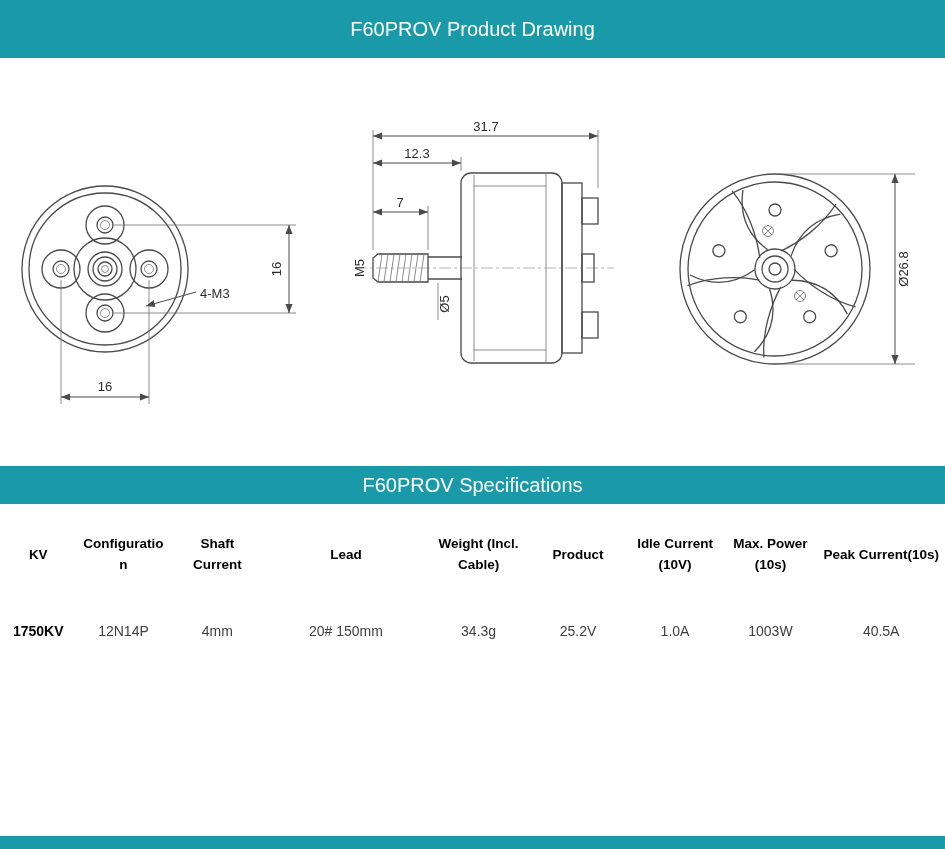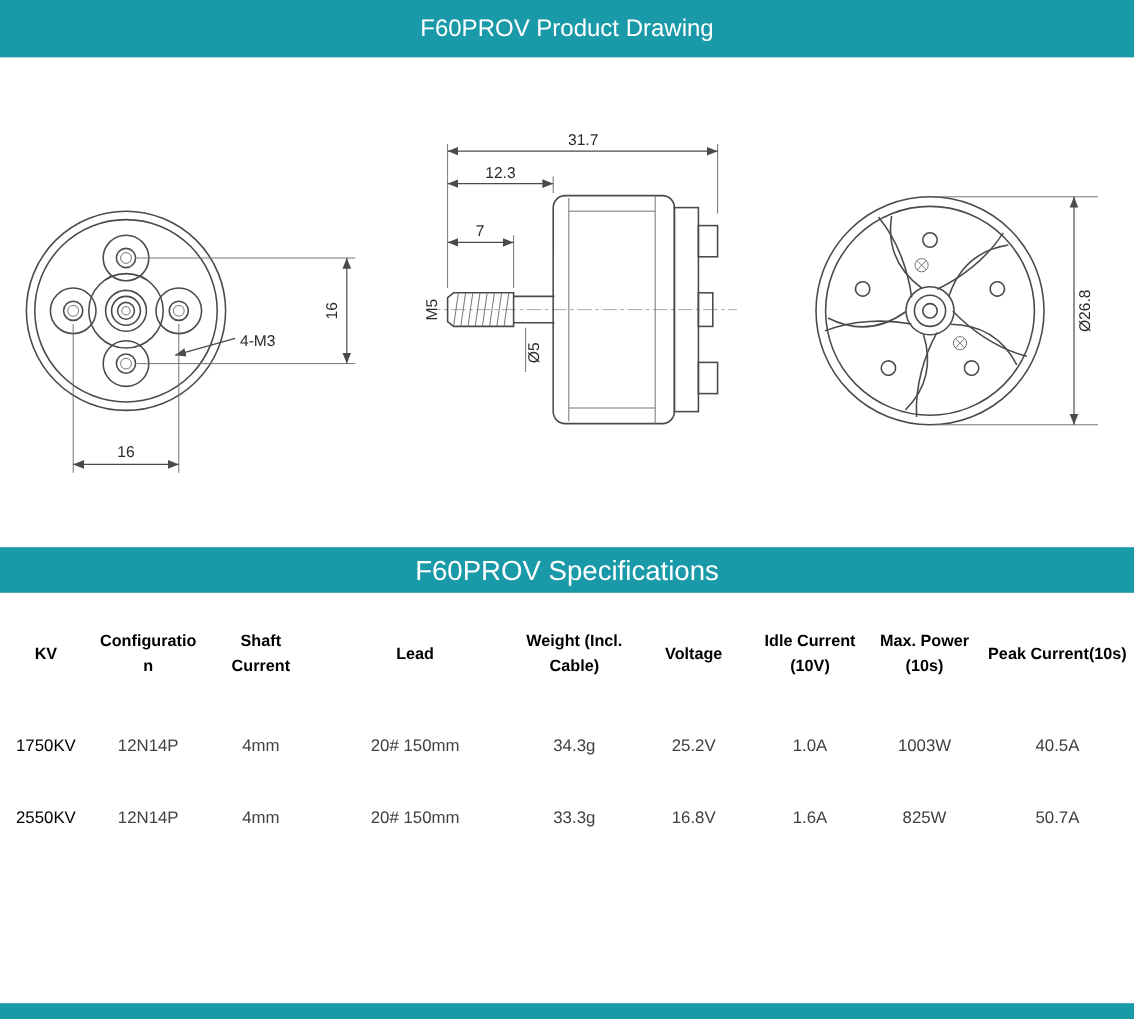--- a/index.html
+++ b/index.html
@@ -9,22 +9,22 @@
     font-family:"Liberation Sans", sans-serif;
     display:flex; flex-direction:column;
     overflow:hidden;
   }
   .banner {
     background:var(--accent,#1a9aa9);
     color:#ffffff;
     display:flex; align-items:center; justify-content:center;
     flex:none;
   }
-  .banner.top    { height:48px; font-size:20px; }
-  .banner.specs  { height:38px; font-size:23px; }
+  .banner.top    { height:58px; font-size:20px; }
+  .banner.specs  { height:38px; font-size:20px; }
   .drawing-area  { height:408px; flex:none; background:#ffffff; }
   .drawing-area svg { display:block; }
 
   
   .outline { fill:none; stroke:#4a4a4a; stroke-width:1.3; }
   .thin    { fill:none; stroke:#6f6f6f; stroke-width:0.8; }
   .dim     { fill:none; stroke:#4a4a4a; stroke-width:1; }
   .cline   { fill:none; stroke:#9a9a9a; stroke-width:0.7; stroke-dasharray:12 3 3 3; }
   .dimtext { font:13px "Liberation Sans", sans-serif; fill:#2b2b2b; }
 
@@ -34,21 +34,21 @@
   table.specs th {
     font-size:13.5px; font-weight:bold; color:#000;
     height:92px; vertical-align:middle; text-align:center;
     line-height:1.55; padding:0 6px; overflow-wrap:break-word;
   }
   table.specs td {
     font-size:14px; color:#404040;
     height:60px; vertical-align:middle; text-align:center;
     padding:0 4px;
   }
-  table.specs td.kv { font-weight:normal; color:#000; }
+  table.specs td.kv { font-weight:bold; color:#000; }
   .footer-bar { height:13px; background:var(--accent,#1a9aa9); margin-top:auto; flex:none; }
 </style>
 </head>
 <body>
 
 <div class="banner top">
   <span>F60PROV Product Drawing</span>
 </div>
 
 <div class="drawing-area">
@@ -218,46 +218,35 @@
         <col style="width:92px">
         <col style="width:125px">
     </colgroup>
     <thead>
       <tr>
         <th>KV</th>
         <th>Configuration</th>
         <th>Shaft Current</th>
         <th>Lead</th>
         <th>Weight (Incl. Cable)</th>
-        <th>Voltage</th>
+        <th>Product</th>
         <th>Idle Current (10V)</th>
         <th>Max. Power (10s)</th>
         <th>Peak Current(10s)</th>
       </tr>
     </thead>
     <tbody>
       <tr>
         <td class="kv">1750KV</td>
         <td>12N14P</td>
         <td>4mm</td>
         <td>20# 150mm</td>
         <td>34.3g</td>
         <td>25.2V</td>
         <td>1.0A</td>
         <td>1003W</td>
         <td>40.5A</td>
       </tr>
-      <tr>
-        <td class="kv">2550KV</td>
-        <td>12N14P</td>
-        <td>4mm</td>
-        <td>20# 150mm</td>
-        <td>33.3g</td>
-        <td>16.8V</td>
-        <td>1.6A</td>
-        <td>825W</td>
-        <td>50.7A</td>
-      </tr>
     </tbody>
   </table>
 </div>
 
 <div class="footer-bar"></div>
 
 </body></html>

